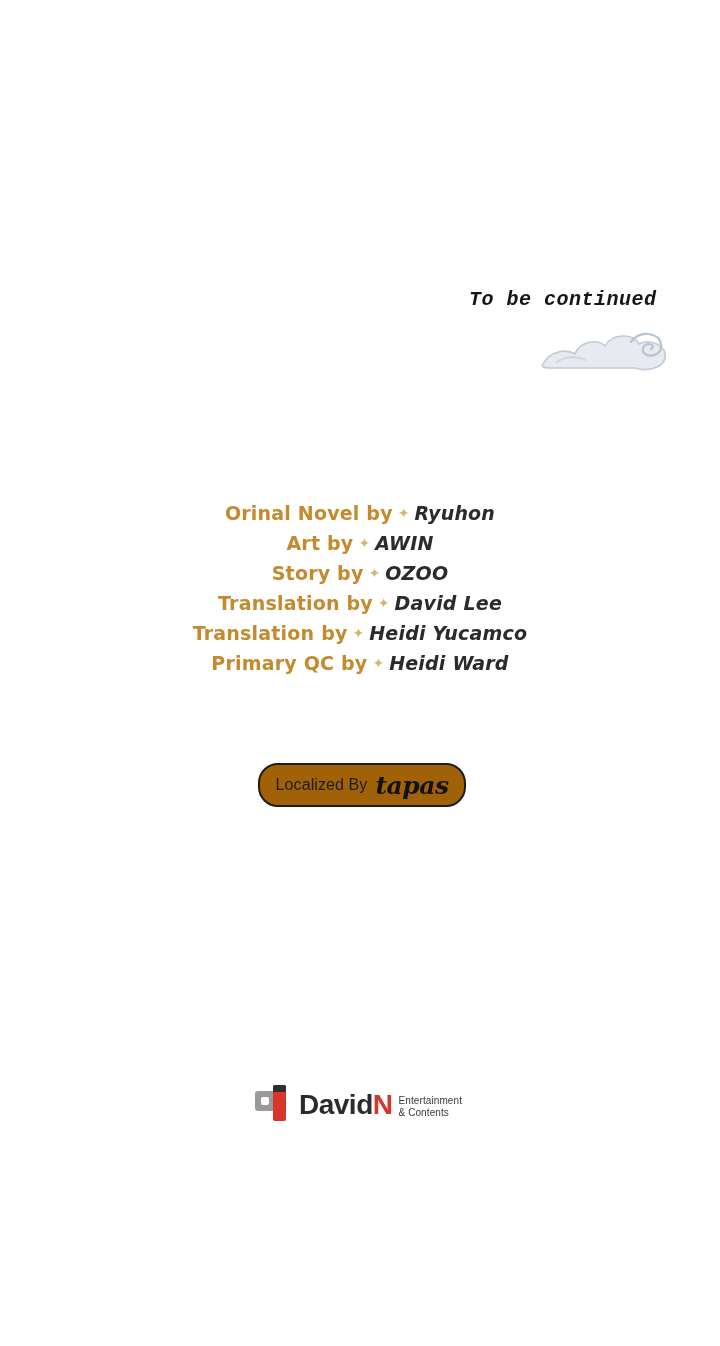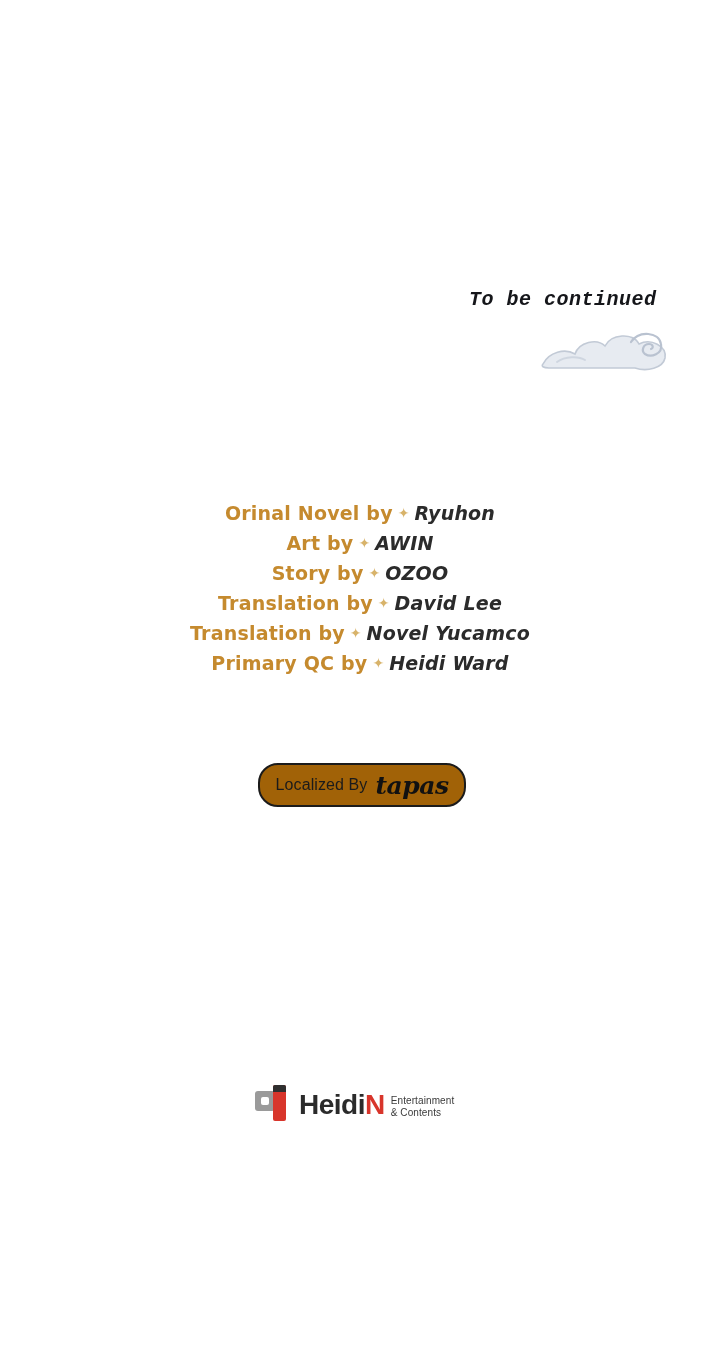--- a/index.html
+++ b/index.html
@@ -201,37 +201,37 @@
   <div class="credit-row">
     <span class="credit-role">Art by</span><span class="credit-star">✦</span><span class="credit-name">AWIN</span>
   </div>
   <div class="credit-row">
     <span class="credit-role">Story by</span><span class="credit-star">✦</span><span class="credit-name">OZOO</span>
   </div>
   <div class="credit-row">
     <span class="credit-role">Translation by</span><span class="credit-star">✦</span><span class="credit-name">David Lee</span>
   </div>
   <div class="credit-row">
-    <span class="credit-role">Translation by</span><span class="credit-star">✦</span><span class="credit-name">Novel Yucamco</span>
+    <span class="credit-role">Translation by</span><span class="credit-star">✦</span><span class="credit-name">Heidi Yucamco</span>
   </div>
   <div class="credit-row">
     <span class="credit-role">Primary QC by</span><span class="credit-star">✦</span><span class="credit-name">Heidi Ward</span>
   </div>
 </div>
 
 <div id="localized">
   <span id="localized-label">Localized By</span>
   <span id="localized-brand">tapas</span>
 </div>
 
 <div id="plann-logo">
   <div id="plann-mark">
     <div class="sq-gray"></div>
     <div class="sq-hole"></div>
     <div class="bar-red"></div>
     <div class="bar-red-notch"></div>
   </div>
-  <div id="plann-word"><span>Heidi</span><span class="n-red">N</span></div>
+  <div id="plann-word"><span>David</span><span class="n-red">N</span></div>
   <div id="plann-sub">
     <span>Entertainment</span>
     <span>&amp; Contents</span>
   </div>
 </div>
 
 </body></html>

